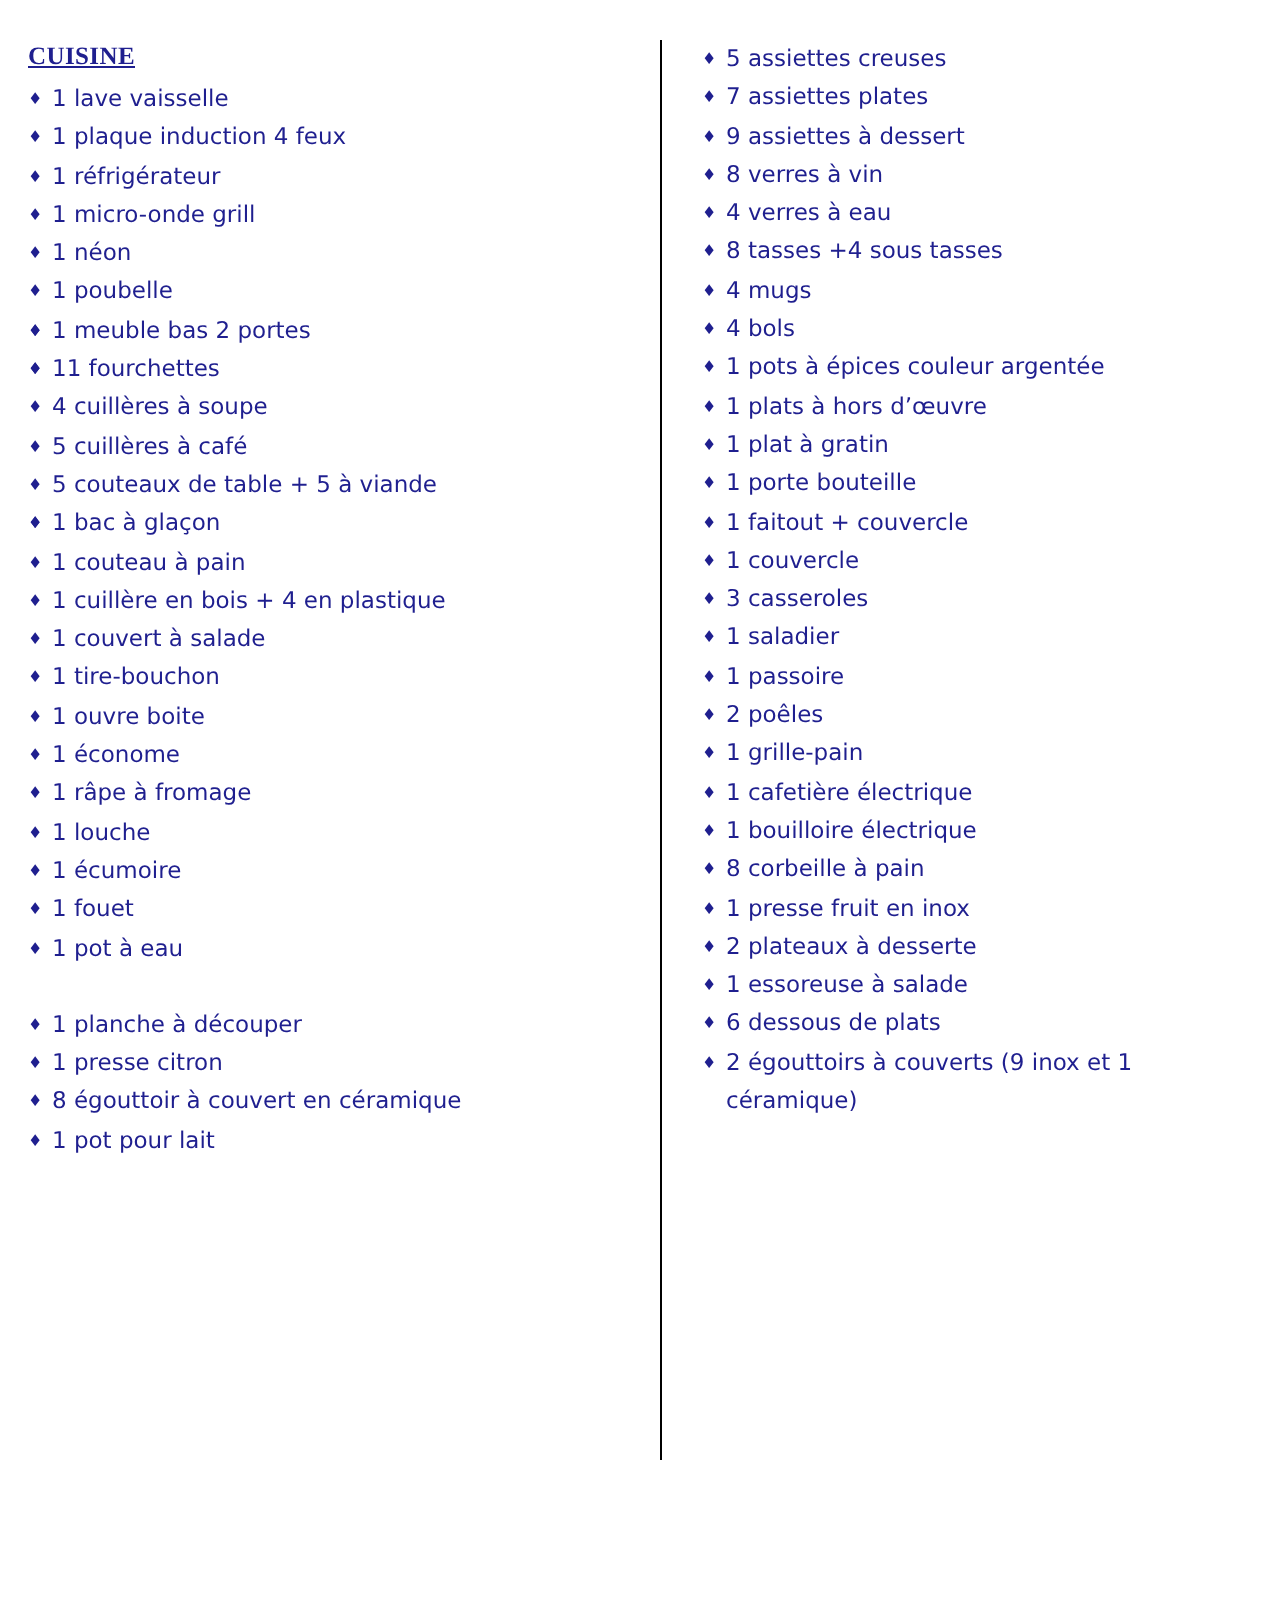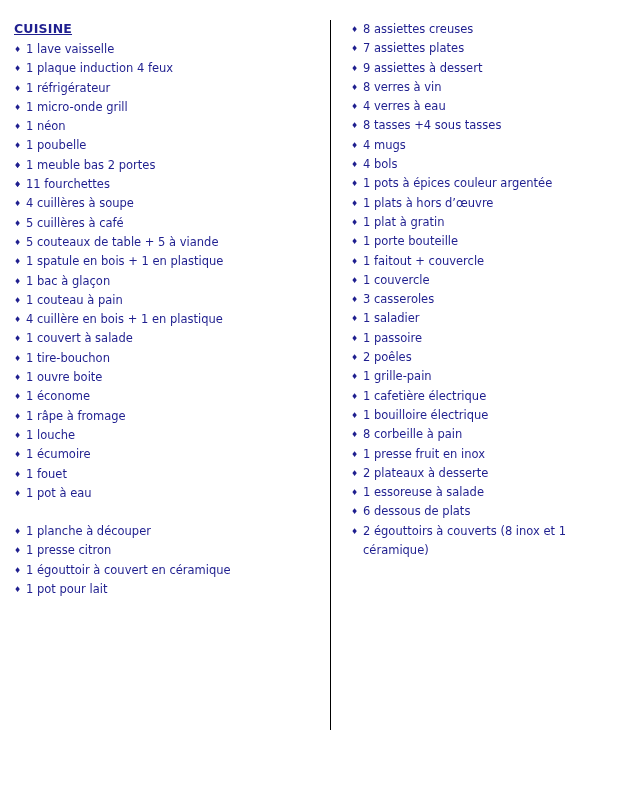--- a/index.html
+++ b/index.html
@@ -51,20 +51,21 @@
     padding-right: 8px;
   }
   .heading {
     font-size: 12.5px;
     font-weight: bold;
     color: #1f1f8f;
     text-decoration: underline;
     letter-spacing: 0.2px;
     margin: 0 0 3px 0;
     line-height: 17px;
+    font-family: Liberation Serif, serif;
   }
   ul.items {
     list-style: none;
     margin: 0;
     padding: 0;
   }
   ul.items li {
     font-size: 11.5px;
     line-height: 19.3px;
     color: #1f1f8f;
@@ -101,46 +102,46 @@
           <li><span class="bullet">♦</span><span>1 micro-onde grill</span></li>
           <li><span class="bullet">♦</span><span>1 néon</span></li>
           <li><span class="bullet">♦</span><span>1 poubelle</span></li>
           <li><span class="bullet">♦</span></li>
           <li><span class="bullet">♦</span><span>1 meuble bas 2 portes</span></li>
           <li><span class="bullet">♦</span></li>
           <li><span class="bullet">♦</span><span>11 fourchettes</span></li>
           <li><span class="bullet">♦</span><span>4 cuillères à soupe</span></li>
           <li><span class="bullet">♦</span><span>5 cuillères à café</span></li>
           <li><span class="bullet">♦</span><span>5 couteaux de table + 5 à viande</span></li>
-          <li><span class="bullet">♦</span><span>1 spatule en bois + 1 en plastique</span></li>
+          <li><span class="bullet">♦</span></li>
           <li><span class="bullet">♦</span><span>1 bac à glaçon</span></li>
           <li><span class="bullet">♦</span><span>1 couteau à pain</span></li>
-          <li><span class="bullet">♦</span><span>4 cuillère en bois + 1 en plastique</span></li>
+          <li><span class="bullet">♦</span><span>1 cuillère en bois + 4 en plastique</span></li>
           <li><span class="bullet">♦</span><span>1 couvert à salade</span></li>
           <li><span class="bullet">♦</span><span>1 tire-bouchon</span></li>
           <li><span class="bullet">♦</span><span>1 ouvre boite</span></li>
           <li><span class="bullet">♦</span><span>1 économe</span></li>
           <li><span class="bullet">♦</span><span>1 râpe à fromage</span></li>
           <li><span class="bullet">♦</span><span>1 louche</span></li>
           <li><span class="bullet">♦</span><span>1 écumoire</span></li>
           <li><span class="bullet">♦</span><span>1 fouet</span></li>
           <li><span class="bullet">♦</span><span>1 pot à eau</span></li>
           <li class="spacer"></li>
           <li><span class="bullet">♦</span><span>1 planche à découper</span></li>
           <li><span class="bullet">♦</span><span>1 presse citron</span></li>
-          <li><span class="bullet">♦</span><span>1 égouttoir à couvert en céramique</span></li>
+          <li><span class="bullet">♦</span><span>8 égouttoir à couvert en céramique</span></li>
           <li><span class="bullet">♦</span><span>1 pot pour lait</span></li>
         </ul>
     </div>
 
     <div class="divider"></div>
 
     <div class="col col-right">
       <ul class="items" id="right-list">
-          <li><span class="bullet">♦</span><span>8 assiettes creuses</span></li>
+          <li><span class="bullet">♦</span><span>5 assiettes creuses</span></li>
           <li><span class="bullet">♦</span><span>7 assiettes plates</span></li>
           <li><span class="bullet">♦</span><span>9 assiettes à dessert</span></li>
           <li><span class="bullet">♦</span><span>8 verres à vin</span></li>
           <li><span class="bullet">♦</span><span>4 verres à eau</span></li>
           <li><span class="bullet">♦</span><span>8 tasses +4 sous tasses</span></li>
           <li><span class="bullet">♦</span><span>4 mugs</span></li>
           <li><span class="bullet">♦</span><span>4 bols</span></li>
           <li><span class="bullet">♦</span><span>1 pots à épices couleur argentée</span></li>
           <li><span class="bullet">♦</span><span>1 plats à hors d’œuvre</span></li>
           <li><span class="bullet">♦</span><span>1 plat à gratin</span></li>
@@ -152,18 +153,18 @@
           <li><span class="bullet">♦</span><span>1 passoire</span></li>
           <li><span class="bullet">♦</span><span>2 poêles</span></li>
           <li><span class="bullet">♦</span><span>1 grille-pain</span></li>
           <li><span class="bullet">♦</span><span>1 cafetière électrique</span></li>
           <li><span class="bullet">♦</span><span>1 bouilloire électrique</span></li>
           <li><span class="bullet">♦</span><span>8 corbeille à pain</span></li>
           <li><span class="bullet">♦</span><span>1 presse fruit en inox</span></li>
           <li><span class="bullet">♦</span><span>2 plateaux à desserte</span></li>
           <li><span class="bullet">♦</span><span>1 essoreuse à salade</span></li>
           <li><span class="bullet">♦</span><span>6 dessous de plats</span></li>
-          <li><span class="bullet">♦</span><span>2 égouttoirs à couverts (8 inox et 1 céramique)</span></li>
+          <li><span class="bullet">♦</span><span>2 égouttoirs à couverts (9 inox et 1 céramique)</span></li>
         </ul>
     </div>
 
   </div>
 </div>
 
 </body></html>

